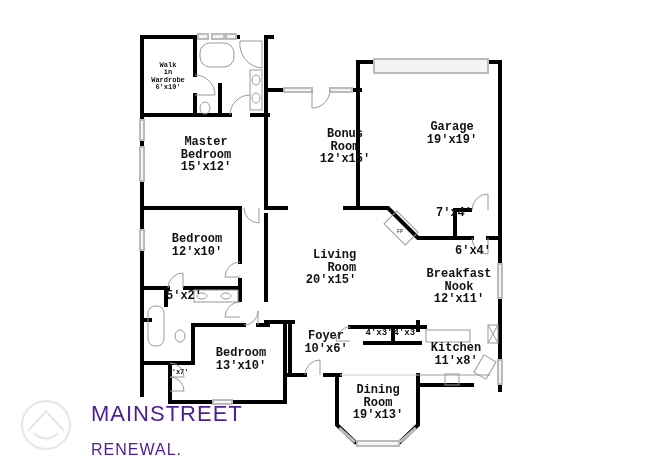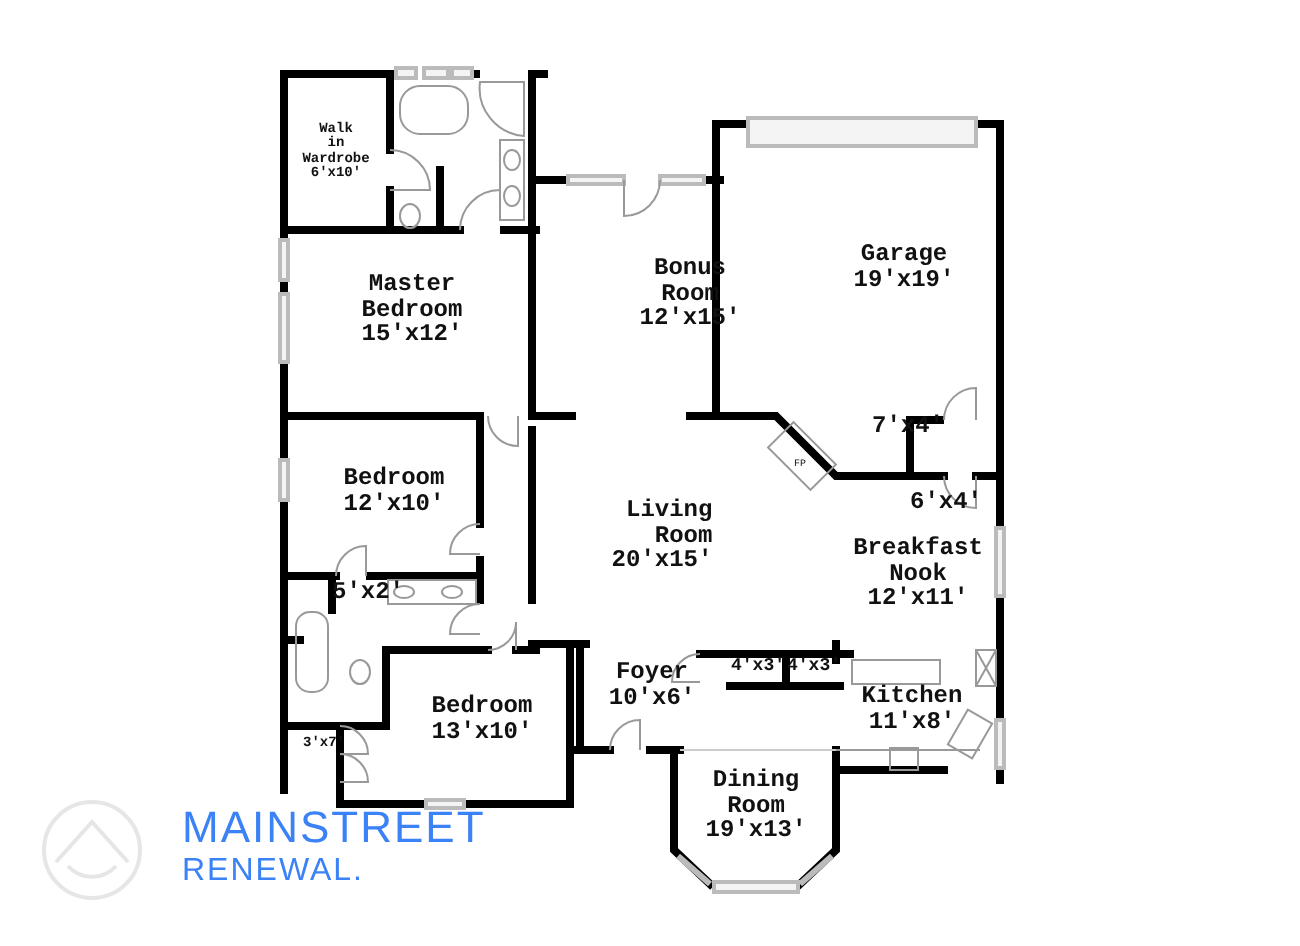--- a/index.html
+++ b/index.html
@@ -5,23 +5,23 @@
   html, body { margin:0; padding:0; background:#ffffff; }
   body { width:650px; height:473px; position:relative; overflow:hidden; font-family:"DejaVu Serif", serif; }
   #plan { position:absolute; left:0; top:0; width:650px; height:473px; }
   .lbl { position:absolute; text-align:center; font-weight:bold; color:#111; line-height:1.05; transform:translateX(-50%); white-space:nowrap;font-family:Liberation Mono, monospace; }
   .lbl span { display:block; }
   .f12 { font-size:12px; }
   .f9  { font-size:9px; }
   .f7  { font-size:7px; }
   .f4  { font-size:5px; font-weight:normal; }
   .logo { position:absolute; left:18px; top:397px; width:230px; height:56px; }
-  .logo-word { position:absolute; left:73px; font-family:"Liberation Sans", sans-serif; color:#3b82f6; letter-spacing:1px; }
+  .logo-word { position:absolute; left:73px; font-family:"Liberation Sans", sans-serif; color:#4c1d95; letter-spacing:1px; }
   .logo-w1 { top:4px; font-size:22px; font-weight:normal; }
-  .logo-w2 { top:30px; font-size:16px; }
+  .logo-w2 { top:44px; font-size:16px; }
 </style>
 </head>
 <body>
 
 <svg id="plan" viewBox="0 0 650 473" xmlns="http://www.w3.org/2000/svg">
   <g stroke="#000" stroke-width="4" fill="none" stroke-linecap="square">
 
     <polyline points="142,37 193,37"></polyline>
     <polyline points="238,37 238,37"></polyline>
     <polyline points="272,37 272,37"></polyline>
@@ -200,21 +200,21 @@
     <span>4'x3'</span>
   </div>
   <div class="lbl f12" style="left:456px;top:342px;">
     <span>Kitchen</span>
     <span>11'x8'</span>
   </div>
   <div class="lbl f12" style="left:241px;top:347px;">
     <span>Bedroom</span>
     <span>13'x10'</span>
   </div>
-  <div class="lbl f7" style="left:162px;top:369px;">
+  <div class="lbl f7" style="left:178px;top:369px;">
     <span>3'x7'</span>
   </div>
   <div class="lbl f12" style="left:378px;top:384px;">
     <span>Dining</span>
     <span>Room</span>
     <span>19'x13'</span>
   </div>
   <div class="lbl f4" style="left:400px;top:230px;">
     <span>FP</span>
   </div>

